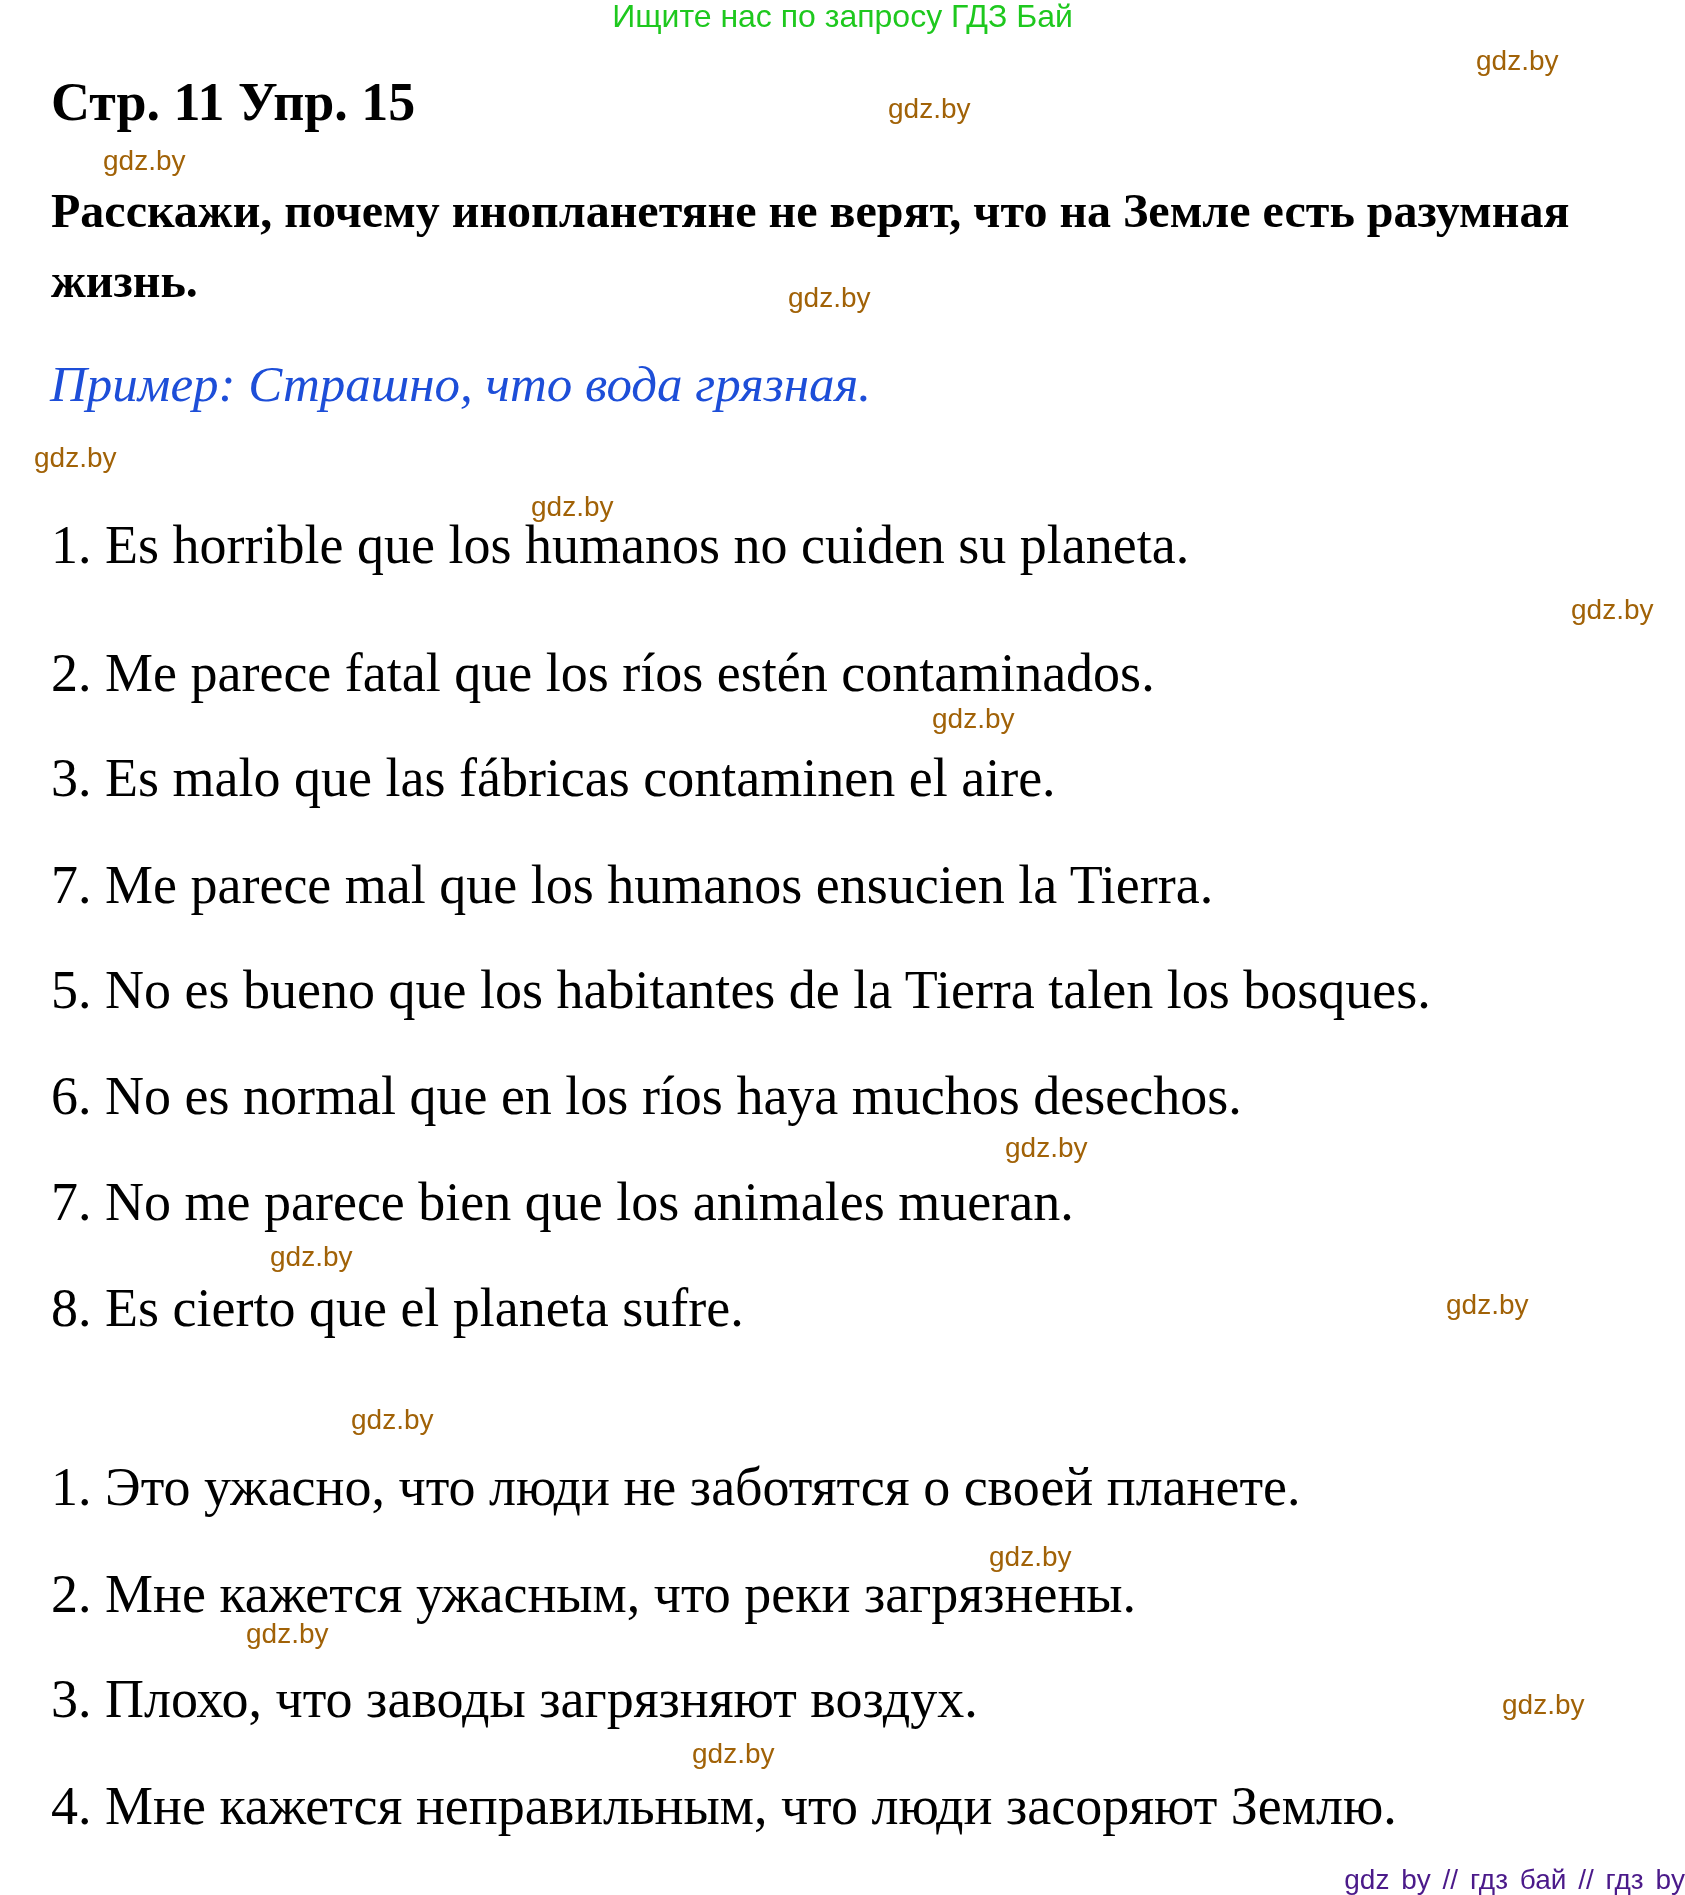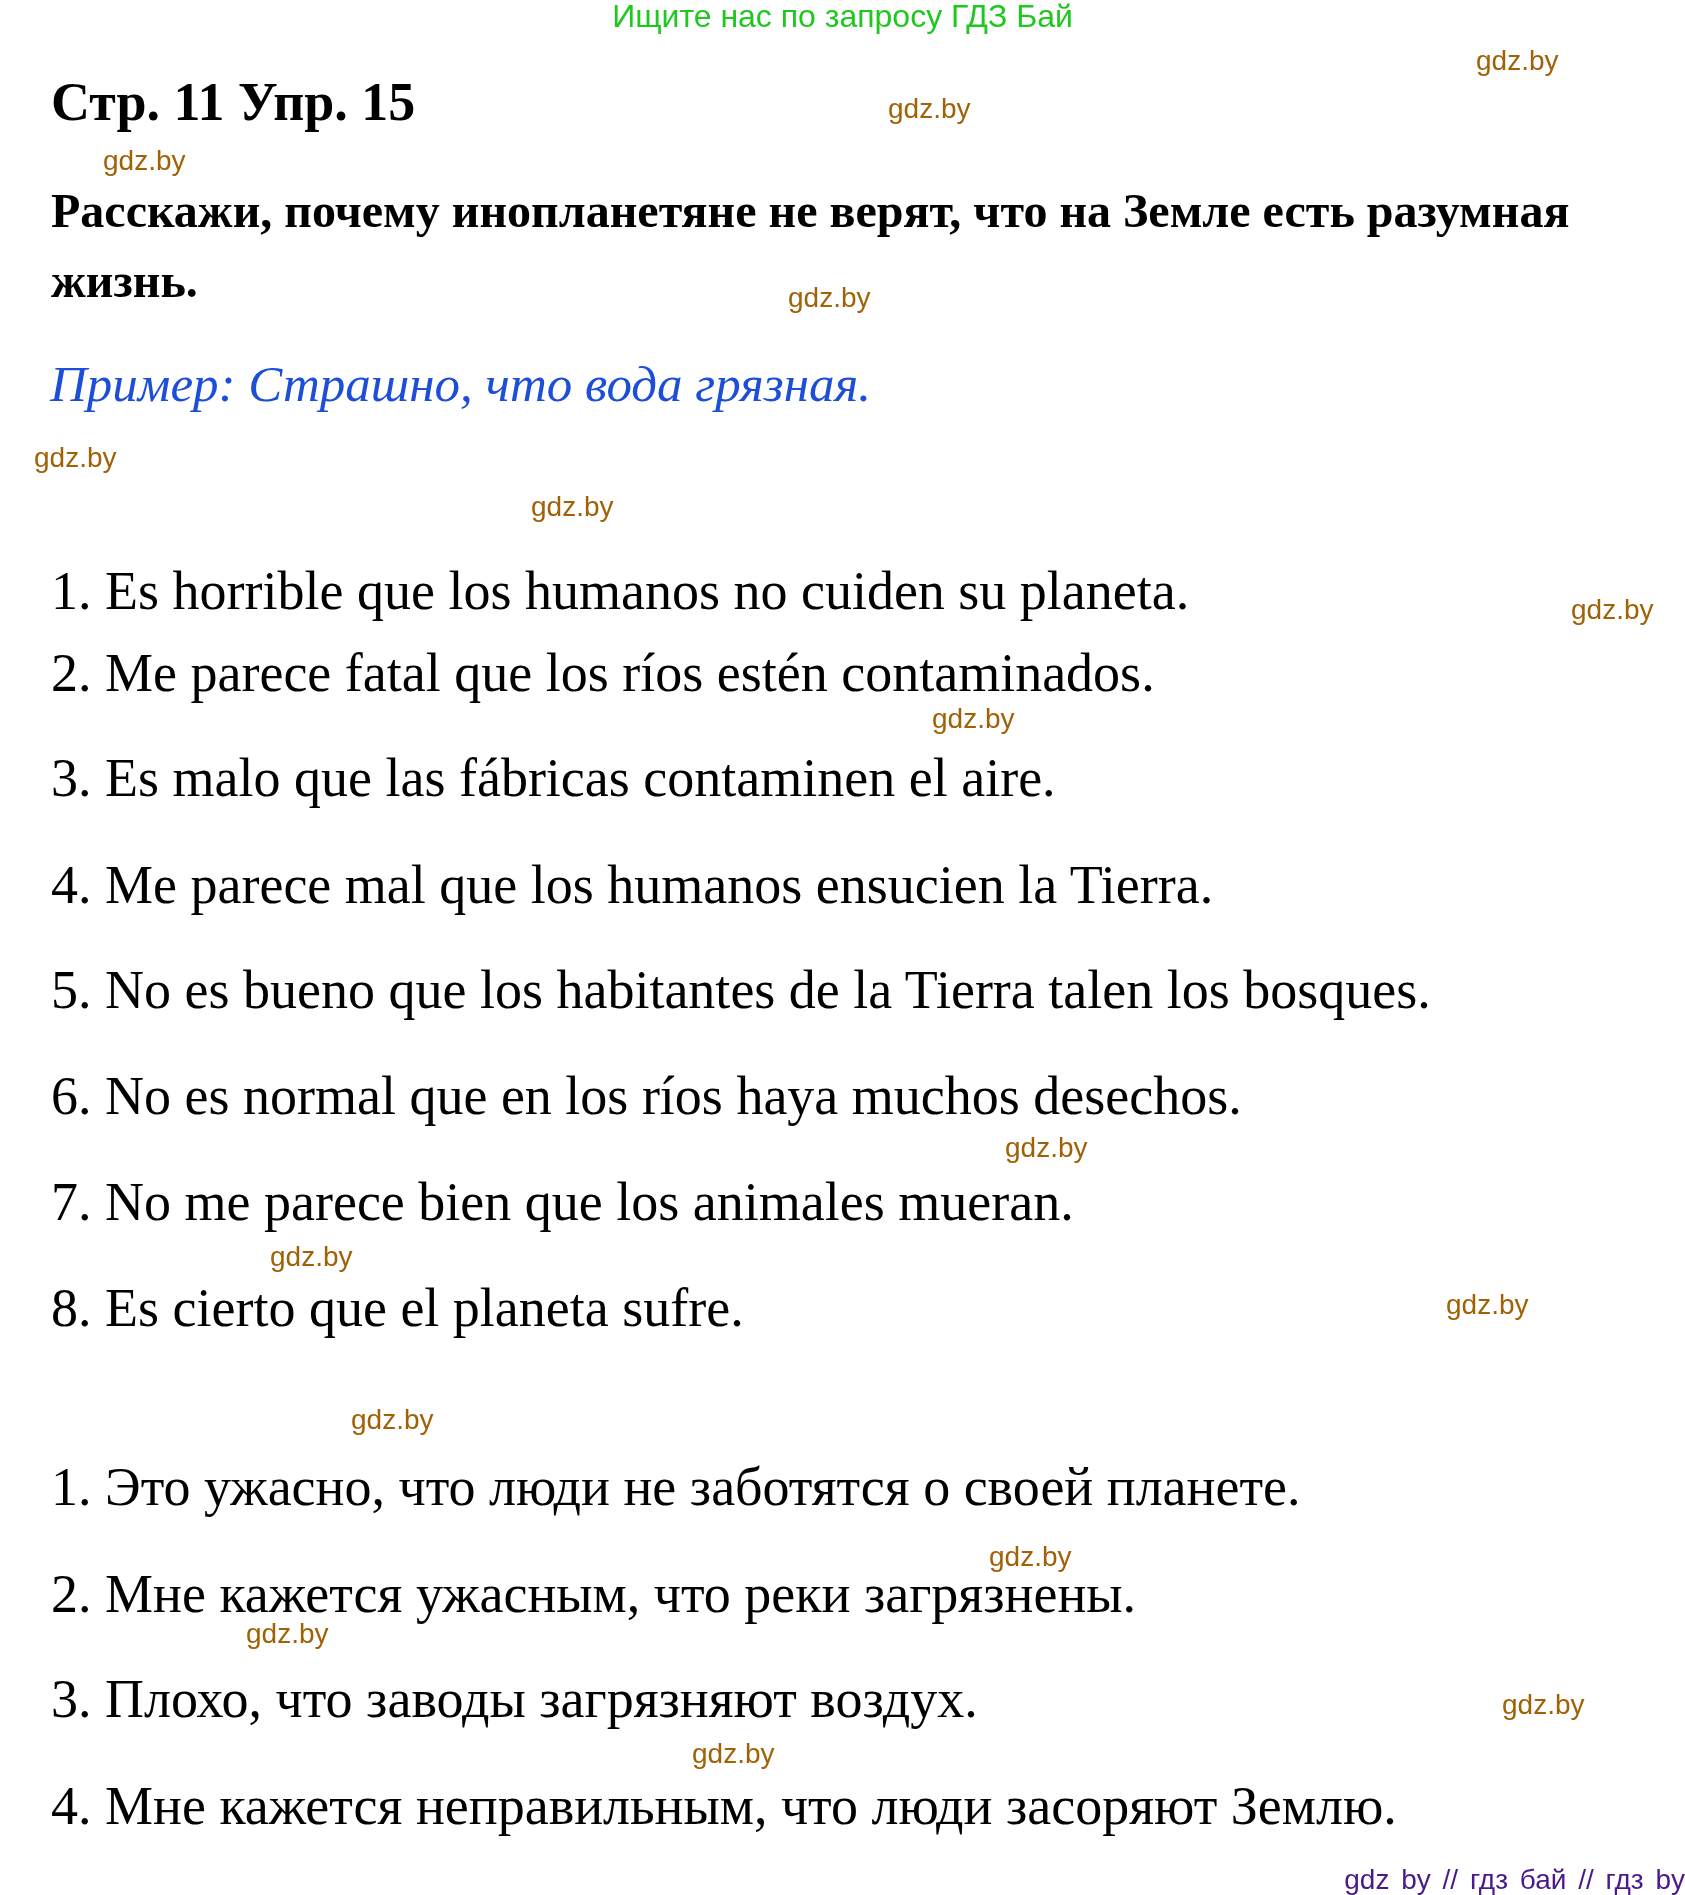--- a/index.html
+++ b/index.html
@@ -73,24 +73,24 @@
 
 <div class="top-banner">Ищите нас по запросу ГДЗ Бай</div>
 
 <div class="abs page-title">Стр. 11 Упр. 15</div>
 
 <div class="abs task-heading">Расскажи, почему инопланетяне не верят, что на Земле есть разумная жизнь.</div>
 
 <div class="abs example">Пример: Страшно, что вода грязная.</div>
 
 <div>
-  <div class="abs item" style="top:559px">1. Es horrible que los humanos no cuiden su planeta.</div>
+  <div class="abs item" style="top:513px">1. Es horrible que los humanos no cuiden su planeta.</div>
   <div class="abs item" style="top:641px">2. Me parece fatal que los ríos estén contaminados.</div>
   <div class="abs item" style="top:746px">3. Es malo que las fábricas contaminen el aire.</div>
-  <div class="abs item" style="top:853px">4. Me parece mal que los humanos ensucien la Tierra.</div>
+  <div class="abs item" style="top:853px">7. Me parece mal que los humanos ensucien la Tierra.</div>
   <div class="abs item" style="top:958px">5. No es bueno que los habitantes de la Tierra talen los bosques.</div>
   <div class="abs item" style="top:1064px">6. No es normal que en los ríos haya muchos desechos.</div>
   <div class="abs item" style="top:1170px">7. No me parece bien que los animales mueran.</div>
   <div class="abs item" style="top:1276px">8. Es cierto que el planeta sufre.</div>
 </div>
 
 <div>
   <div class="abs item" style="top:1455px">1. Это ужасно, что люди не заботятся о своей планете.</div>
   <div class="abs item" style="top:1562px">2. Мне кажется ужасным, что реки загрязнены.</div>
   <div class="abs item" style="top:1667px">3. Плохо, что заводы загрязняют воздух.</div>

